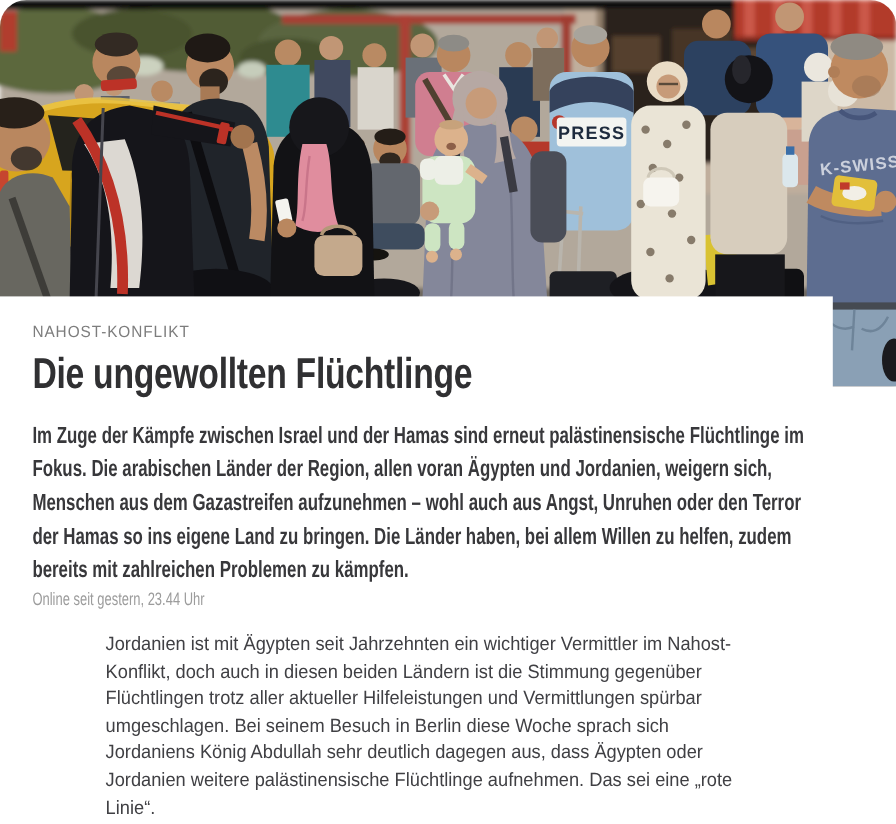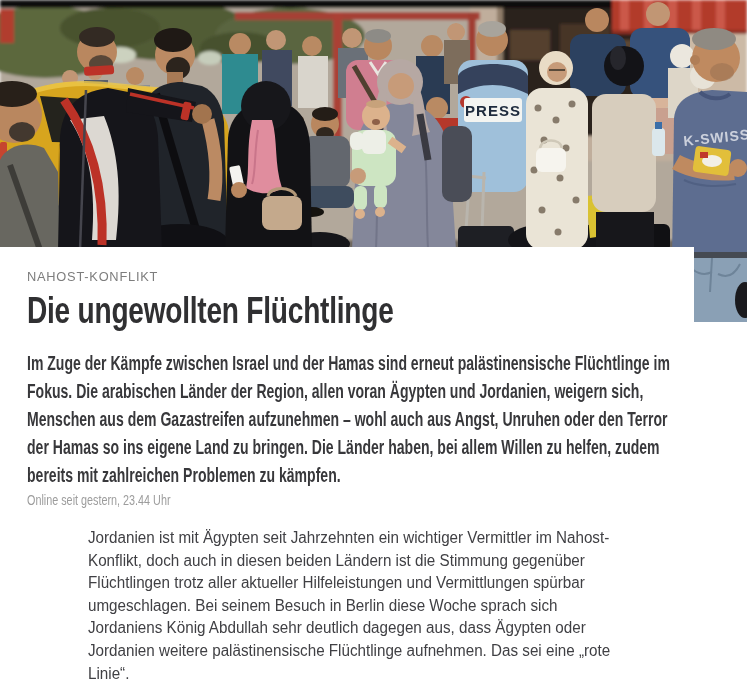--- a/index.html
+++ b/index.html
@@ -1,17 +1,17 @@
 <!DOCTYPE html>
 <html><head>
 <meta charset="utf-8">
 <style>
   html,body{margin:0;padding:0;background:#ffffff;}
   .page{position:relative;width:747px;height:687px;background:#fff;overflow:hidden;
-        font-family:"Liberation Sans", sans-serif;}
+        font-family:"Liberation Sans", sans-serif;border-radius:22px;}
   .hero{position:absolute;top:0;left:0;width:747px;height:322px;}
   .hero svg{display:block;}
   .panel{position:absolute;top:247px;left:0;width:694px;height:76px;background:#ffffff;}
   .kicker{position:absolute;top:269px;left:27px;font-size:13.5px;color:#7d7d7d;
           letter-spacing:.8px;transform:scaleX(.95);transform-origin:left top;white-space:nowrap;}
   .headline{position:absolute;top:291px;left:27px;margin:0;font-size:36px;font-weight:bold;
             color:#303032;letter-spacing:-.3px;line-height:40px;white-space:nowrap;
             transform:scaleX(.78);transform-origin:left top;}
   .lead{position:absolute;top:349px;left:27px;margin:0;width:912px;font-size:19.5px;
         font-weight:bold;line-height:28px;color:#38383b;letter-spacing:0;

